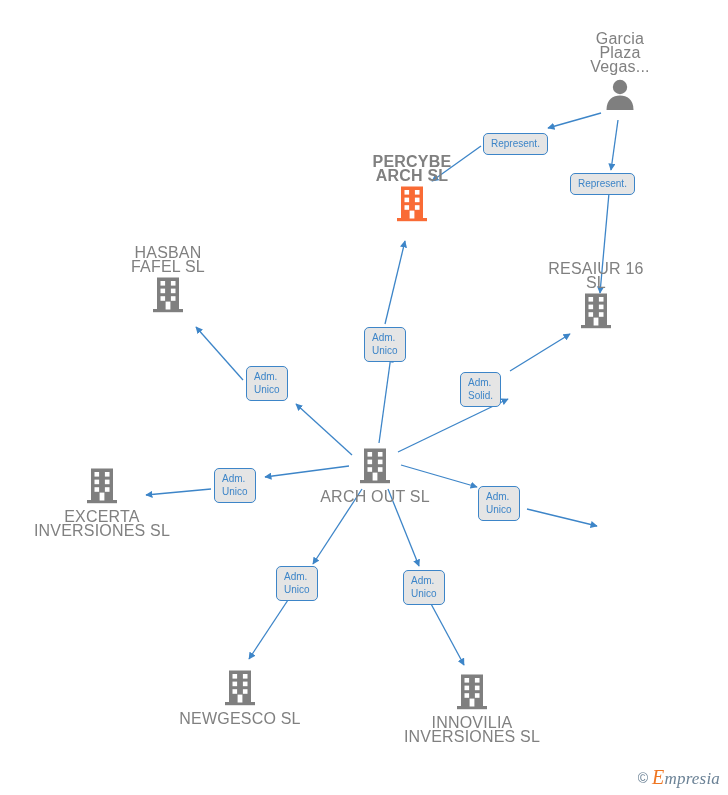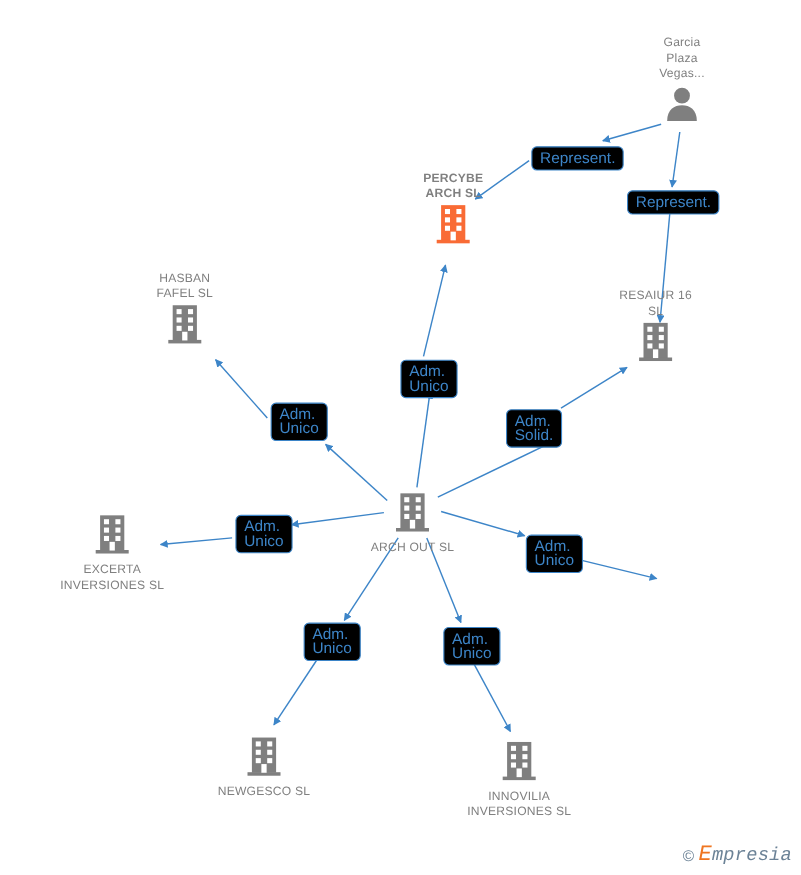--- a/index.html
+++ b/index.html
@@ -32,21 +32,21 @@
   }
   .node {
     position: absolute;
     display: flex;
     flex-direction: column;
     align-items: center;
     width: 150px;
     margin-left: -75px;
   }
   .node-label {
-    font-size: 11px;
+    font-size: 16px;
     line-height: 14px;
     color: #808080;
     text-align: center;
     letter-spacing: 0.2px;
     white-space: pre-line;
     font-weight: normal;
   }
   .node-label.highlight {
     color: #808080;
     font-weight: bold;
@@ -56,43 +56,43 @@
   }
   .node.label-below .node-label { order: 2; margin-top: 2px; }
   .node.label-below .node-icon  { order: 1; }
   .node.label-above .node-label { order: 1; margin-bottom: 3px; }
   .node.label-above .node-icon  { order: 2; }
 
   .edge-label {
     position: absolute;
     border: 1px solid #3d85c8;
     border-radius: 5px;
-    background: #000000;
+    background: #e5e5e5;
     color: #3d85c8;
-    font-size: 14px;
+    font-size: 10px;
     line-height: 13px;
     padding: 3px 7px 4px 7px;
     text-align: left;
     white-space: pre-line;
     box-sizing: border-box;
   }
   #watermark {
     position: absolute;
     right: 8px;
     bottom: 6px;
     display: flex;
     align-items: center;
     gap: 4px;
   }
   .wm-c {
     font-size: 14px;
     color: #6b8296;
   }
   .wm-text {
-    font-family: Liberation Mono, monospace;
+    font-family: Liberation Serif, serif;
     font-style: italic;
     font-size: 17px;
     color: #6b8296;
     letter-spacing: 0.2px;
   }
   .wm-text .wm-e {
     color: #ef7622;
     font-size: 20px;
   }
 </style>

